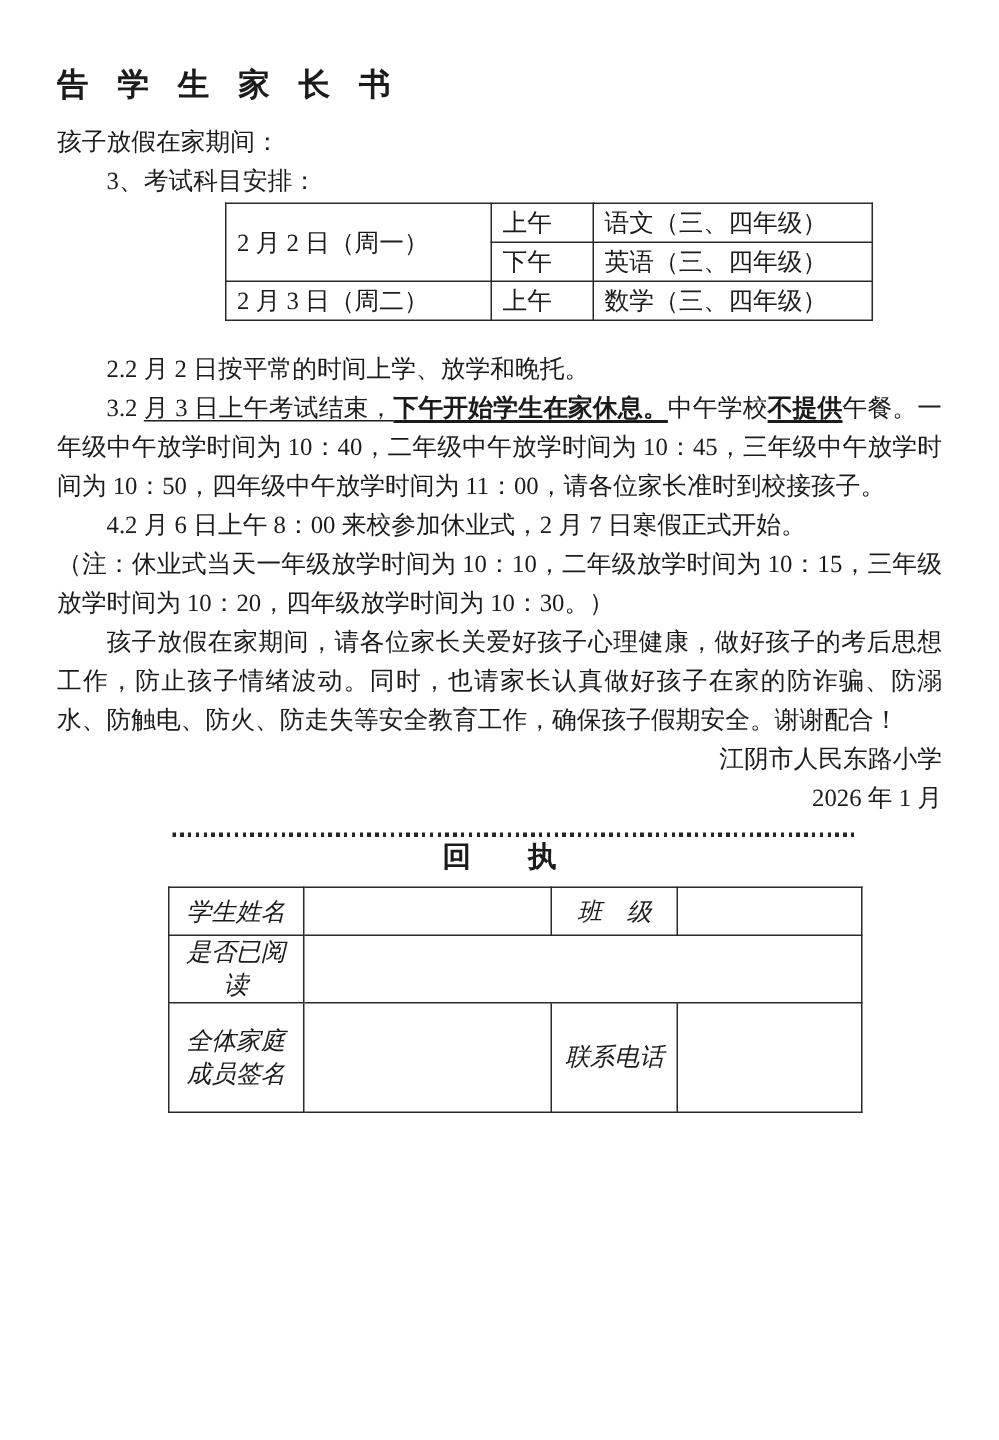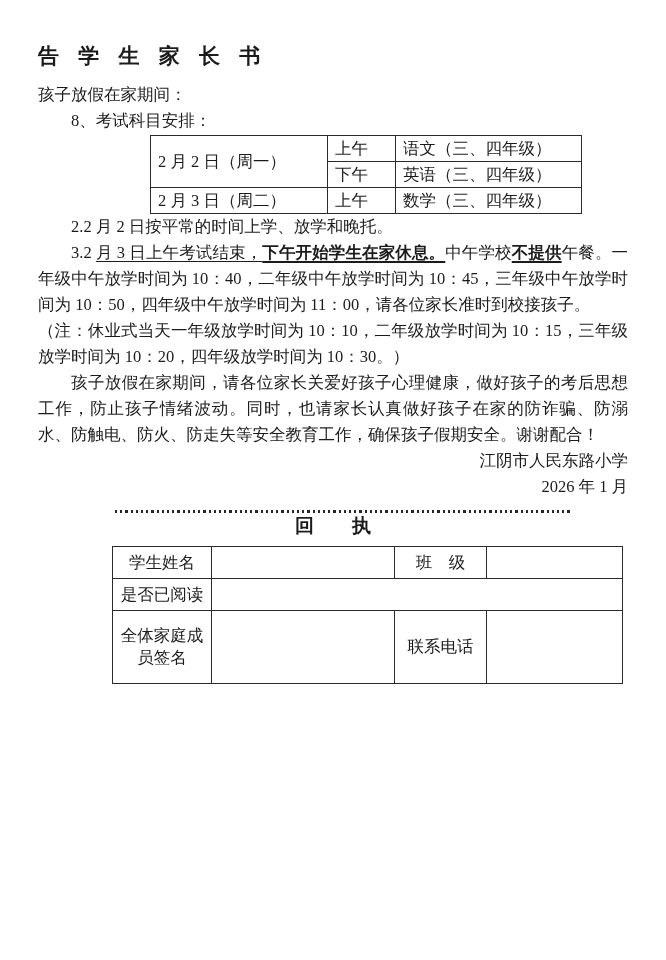--- a/index.html
+++ b/index.html
@@ -39,21 +39,21 @@
   table { border-collapse: collapse; table-layout: fixed; }
   td {
     border: 1.5px solid #2a2a2a;
     font-size: 16.5px;
     padding: 0 7px;
     color: #1b1b1b;
   }
 
   .exam-table {
     width: 388px;
-    margin: 1px 0 0 112px;
+    margin: 1px 0 19px 112px;
     padding-left: 46px;
   }
   .exam-table td { height: 25px; line-height: 25px; }
   .exam-table .c-date    { width: 162px; text-align: left; }
   .exam-table .c-time    { width: 53px;  text-align: left; }
   .exam-table .c-subject { width: 171px; text-align: left; }
 
   .sign-block {
     text-align: right;
     font-size: 16.5px;
@@ -70,43 +70,44 @@
 
   .receipt-title {
     margin: 0 0 7px 0;
     text-align: center;
     font-size: 19px;
     font-weight: bold;
     white-space: pre;
   }
 
   .receipt-table {
-    width: 511px;
+    width: 463px;
     margin: 0 0 0 74px;
+    font-style: italic;
   }
   .receipt-table td { text-align: center; line-height: 22px; }
   .receipt-table .r1 td { height: 31px; }
   .receipt-table .r2 td { height: 31px; }
   .receipt-table .r3 td { height: 72px; }
   .receipt-table .col-label1 { width: 88px; }
   .receipt-table .col-blank1 { width: 163px; }
   .receipt-table .col-label2 { width: 82px; }
   .receipt-table .col-blank2 { width: 121px; }
 </style>
 </head>
 <body>
 
 <div class="page">
 
   <h1 class="doc-title">告 学 生 家 长 书</h1>
 
   <p class="line">孩子放假在家期间：</p>
 
 
-  <p class="line indent">8、考试科目安排：</p>
+  <p class="line indent">3、考试科目安排：</p>
 
   <table class="exam-table">
     <tbody>
         <tr>
       <td class="c-date" rowspan="2">2 月 2 日（周一）</td>
       <td class="c-time">上午</td>
       <td class="c-subject">语文（三、四年级）</td>
     </tr>
     <tr>
       <td class="c-time">下午</td>
@@ -117,20 +118,21 @@
       <td class="c-time">上午</td>
       <td class="c-subject">数学（三、四年级）</td>
     </tr>
   </tbody>
     </table>
 
   <p class="line indent">2.2 月 2 日按平常的时间上学、放学和晚托。</p>
 
   <p class="line indent"><span>3.2 </span><span class="u">月 3 日上午考试结束，</span><span class="bu">下午开始学生在家休息。</span><span>中午学校</span><span class="bu">不提供</span><span>午餐。</span><span>一年级中午放学时间为 10：40，二年级中午放学时间为 10：45，三年级中午放学时间为 10：50，四年级中午放学时间为 11：00，请各位家长准时到校接孩子。</span></p>
 
+  <p class="line indent">4.2 月 6 日上午 8：00 来校参加休业式，2 月 7 日寒假正式开始。</p>
 
   <p class="line">（注：休业式当天一年级放学时间为 10：10，二年级放学时间为 10：15，三年级放学时间为 10：20，四年级放学时间为 10：30。）</p>
 
   <p class="line indent">孩子放假在家期间，请各位家长关爱好孩子心理健康，做好孩子的考后思想工作，防止孩子情绪波动。同时，也请家长认真做好孩子在家的防诈骗、防溺水、防触电、防火、防走失等安全教育工作，确保孩子假期安全。谢谢配合！</p>
 
   <p class="sign-block">江阴市人民东路小学</p>
   <p class="sign-block">2026 年 1 月</p>
 
   <div class="dotted-sep"></div>
 

